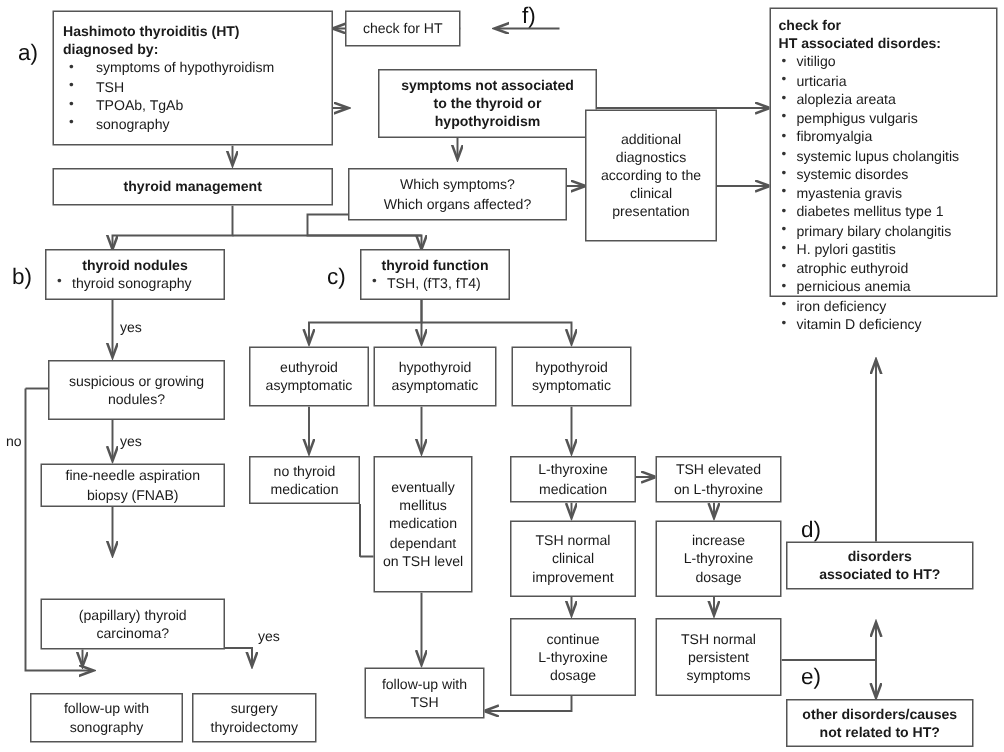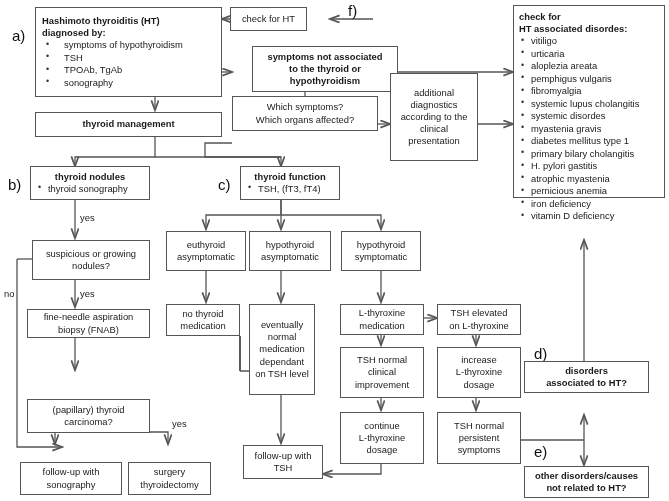--- a/index.html
+++ b/index.html
@@ -195,34 +195,34 @@
       <li>urticaria</li>
       <li>aloplezia areata</li>
       <li>pemphigus vulgaris</li>
       <li>fibromyalgia</li>
       <li>systemic lupus cholangitis</li>
       <li>systemic disordes</li>
       <li>myastenia gravis</li>
       <li>diabetes mellitus type 1</li>
       <li>primary bilary cholangitis</li>
       <li>H. pylori gastitis</li>
-      <li>atrophic myastenia</li>
+      <li>atrophic euthyroid</li>
       <li>pernicious anemia</li>
       <li>iron deficiency</li>
       <li>vitamin D deficiency</li>
     </ul>
   </div>
 
   <div class="box bold" style="left:232px;top:46px;width:146px;height:46px;margin-left:20px;">
     <div>symptoms not associated</div>
     <div>to the thyroid or</div>
     <div>hypothyroidism</div>
   </div>
 
-  <div class="box" style="left:232px;top:96px;width:146px;height:35px;">
+  <div class="box" style="left:232px;top:112px;width:146px;height:35px;">
     <div>Which symptoms?</div>
     <div>Which organs affected?</div>
   </div>
 
   <div class="box" style="left:390px;top:73px;width:88px;height:88px;">
     <div>additional</div>
     <div>diagnostics</div>
     <div>according to the</div>
     <div>clinical</div>
     <div>presentation</div>
@@ -271,21 +271,21 @@
     <div>biopsy (FNAB)</div>
   </div>
 
   <div class="box" style="left:166px;top:304px;width:74px;height:32px;">
     <div>no thyroid</div>
     <div>medication</div>
   </div>
 
   <div class="box" style="left:249px;top:304px;width:66px;height:91px;">
     <div>eventually</div>
-    <div>normal</div>
+    <div>mellitus</div>
     <div>medication</div>
     <div>dependant</div>
     <div>on TSH level</div>
   </div>
 
   <div class="box" style="left:340px;top:304px;width:84px;height:31px;">
     <div>L-thyroxine</div>
     <div>medication</div>
   </div>
 

